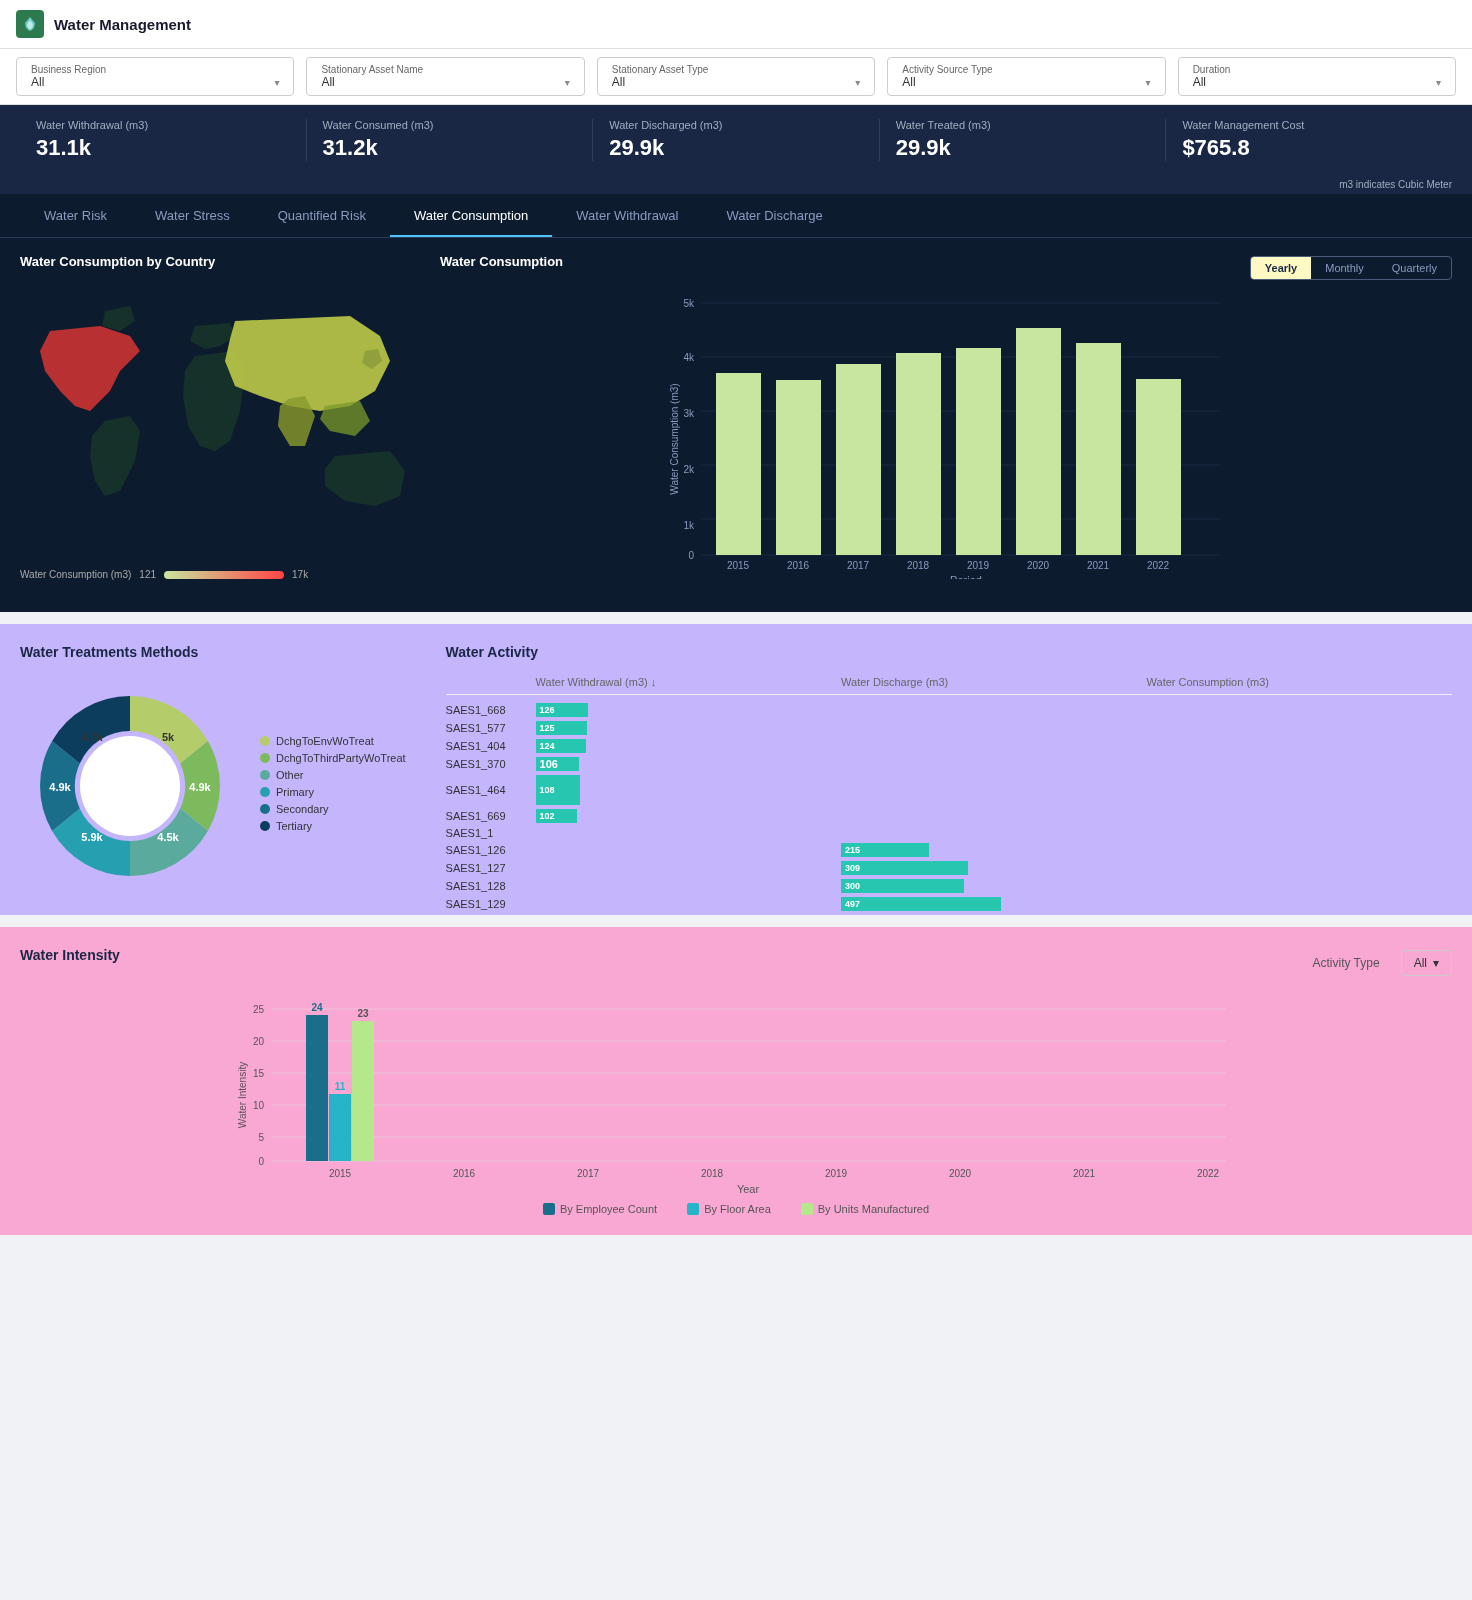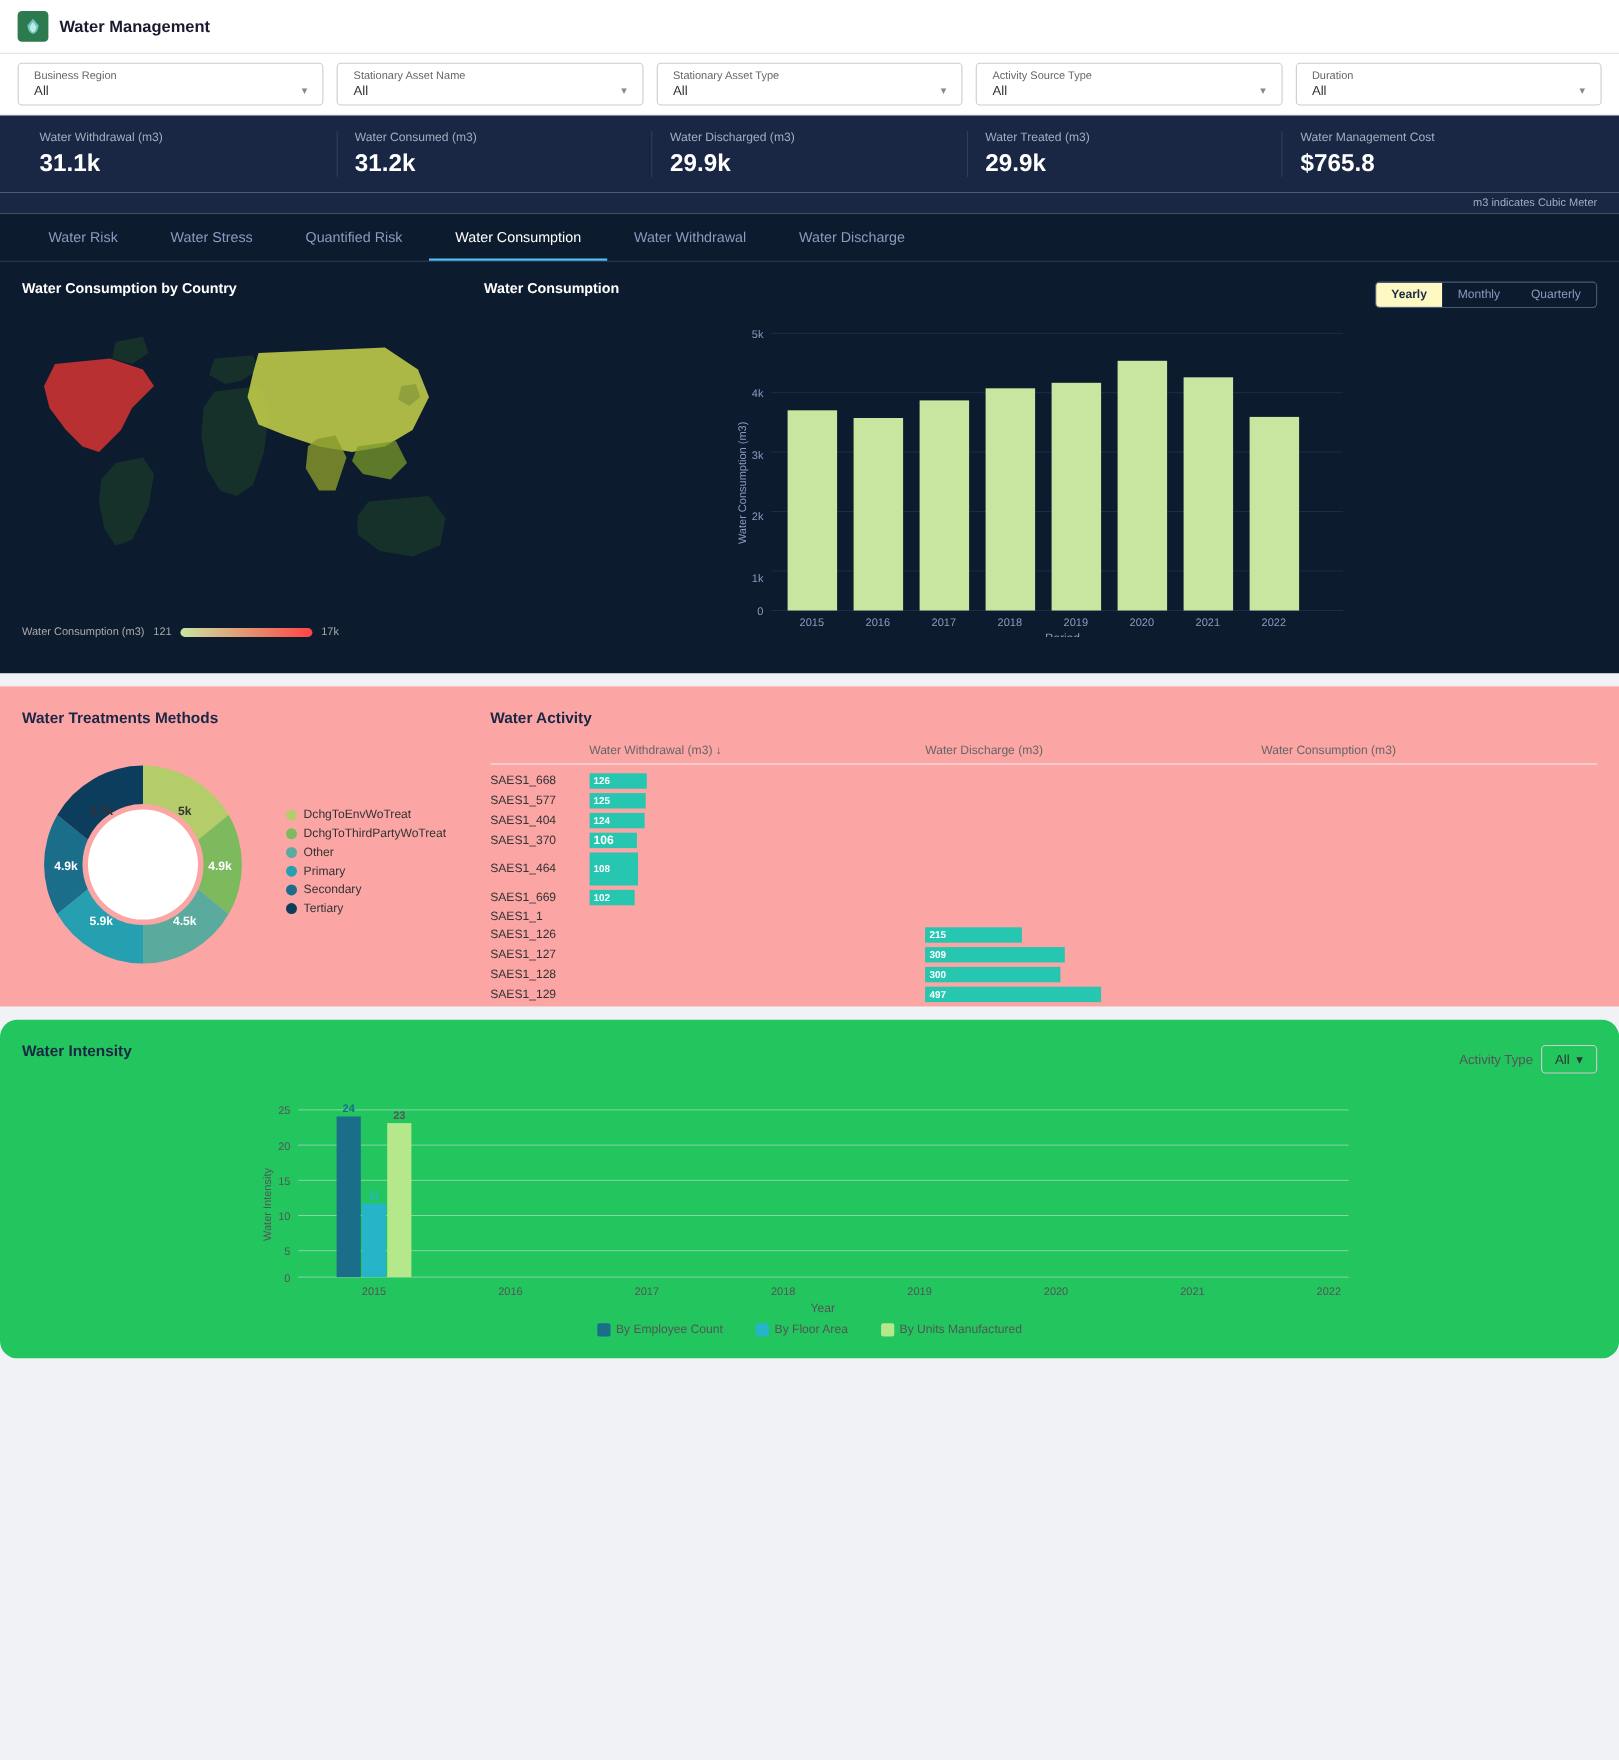--- a/index.html
+++ b/index.html
@@ -74,21 +74,21 @@
     .activity-table { width: 100%; }
     .activity-header { display: flex; font-size: 11px; color: #666; margin-bottom: 8px; padding-bottom: 6px; border-bottom: 1px solid #eee; }
     .activity-col-name { flex: 0 0 90px; }
     .activity-col-wd { flex: 1; text-align: left; }
     .activity-col-dc { flex: 1; text-align: left; }
     .activity-col-wc { flex: 1; text-align: left; }
     .activity-row { display: flex; align-items: center; margin-bottom: 4px; }
     .activity-name { flex: 0 0 90px; font-size: 11px; color: #333; }
 
     
-    .intensity-section { padding: 20px; background: #22c55e; margin-top: 12px; border-radius: 16px; }
+    .intensity-section { padding: 20px; background: #f9a8d4; margin-top: 12px; }
     .intensity-header { display: flex; justify-content: space-between; align-items: center; margin-bottom: 16px; }
     .activity-type-select { border: 1px solid #ccc; border-radius: 4px; padding: 5px 12px; font-size: 12px; color: #333; cursor: pointer; display: flex; align-items: center; gap: 6px; }
     .intensity-chart { display: flex; flex-direction: column; }
 
     
     .chart-legend { display: flex; gap: 30px; justify-content: center; margin-top: 8px; }
     .legend-entry { display: flex; align-items: center; gap: 5px; font-size: 11px; color: #555; }
     .legend-square { width: 12px; height: 12px; border-radius: 2px; }
   </style>
 </head>
@@ -252,21 +252,21 @@
           <rect x="470" y="90" width="45" height="176" fill="#c8e6a0"></rect>
           <text x="492" y="280" fill="#8a9bc0" font-size="10" text-anchor="middle">2022</text>
 
           <text x="300" y="295" fill="#8a9bc0" font-size="11" text-anchor="middle">Period</text>
         </svg>
       </div>
     </div>
   </div>
 </div>
 
-<div style="background:#fca5a5; padding: 20px 20px 0 20px; margin-top: 12px;">
+<div style="background:#c4b5fd; padding: 20px 20px 0 20px; margin-top: 12px;">
   <div class="two-col">
 
     <div class="col-left">
       <div class="section-title">Water Treatments Methods</div>
       <div class="donut-container">
 
         <div class="donut-chart" style="position:relative; width:220px; height:220px; flex-shrink:0;">
           <svg width="220" height="220" viewBox="0 0 220 220">
 
             <path d="M 110 110 L 110 20 A 90 90 0 0 1 187.9 65 Z" fill="#b5cc6a" opacity="0"></path>
@@ -441,21 +441,21 @@
           <div style="flex:1;"></div>
         </div>
       </div>
     </div>
   </div>
 </div>
 
 <div class="intensity-section">
   <div class="intensity-header">
     <div class="section-title">Water Intensity</div>
-    <div style="display:flex;align-items:center;gap:7px;">
+    <div style="display:flex;align-items:center;gap:21px;">
       <span style="font-size:12px;color:#555;">Activity Type</span>
       <div class="activity-type-select">
         <span>All</span>
         <span>▾</span>
       </div>
     </div>
   </div>
 
   <div class="intensity-chart">
     <svg width="100%" height="200" viewBox="0 0 1000 200">

